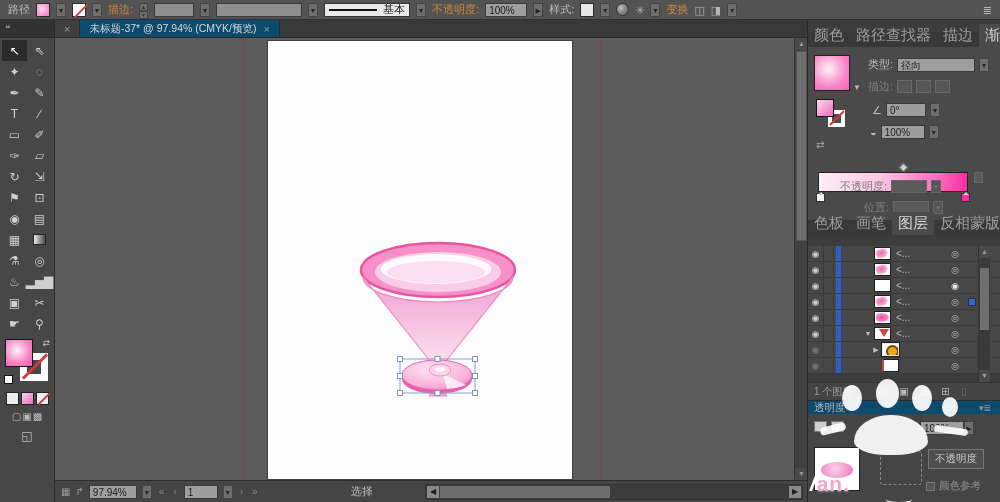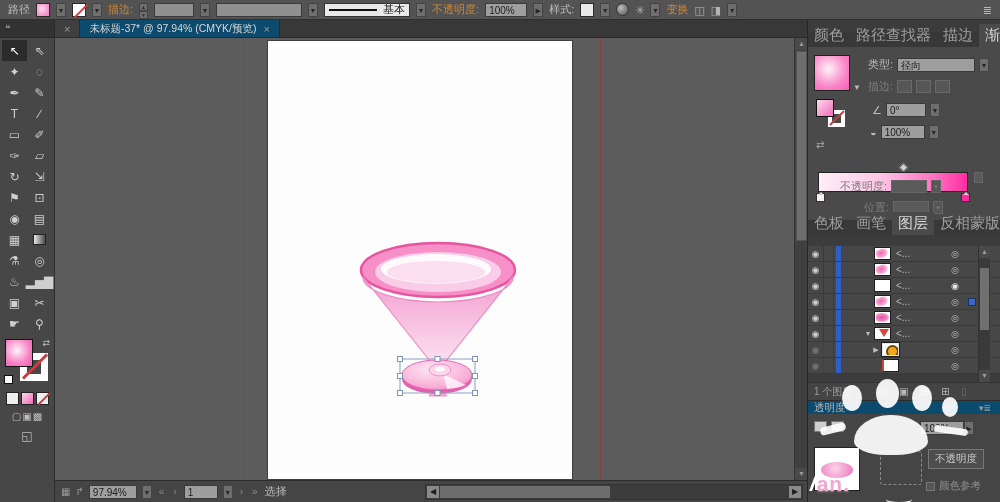--- a/index.html
+++ b/index.html
@@ -138,21 +138,21 @@
   .squig{position:absolute;background:rgba(255,255,255,.9);border-radius:4px;}
   #wm-text{position:absolute;left:2px;top:68px;z-index:10;pointer-events:none;font-weight:bold;}
   #wm-slash{color:#fff;font-size:24px;font-style:italic;}
   #wm-an{color:#f2a7d0;font-size:21px;text-shadow:0 0 3px #fff,0 0 1px #fff;letter-spacing:1px;}
   #wm-arc{position:absolute;left:78px;top:92px;width:26px;height:12px;border-bottom:3px solid rgba(255,255,255,.85);border-radius:0 0 50% 50%;z-index:10;pointer-events:none;}
 
   
   #statusbar{position:absolute;left:55px;top:480px;width:752px;height:22px;background:#454545;border-top:1px solid #2c2c2c;display:flex;align-items:center;padding:0 6px;gap:5px;}
   .sb-icon{color:#9a9a9a;font-size:10px;}
   .navbtn{color:#8b8b8b;font-size:10px;padding:0 2px;}
-  #sb-status{color:#bdbdbd;}
+  #sb-status{color:#bdbdbd;margin-left:86px;}
   #hscroll{position:absolute;left:370px;top:3px;width:378px;height:16px;background:#3c3c3c;border:1px solid #333;}
   #hthumb{position:absolute;left:14px;top:1px;width:170px;height:12px;background:#6d6d6d;}
   #hscroll .la{position:absolute;left:1px;top:1px;}
   #hscroll .ra{position:absolute;right:1px;top:1px;}
   .harrow{color:#1e1e1e;font-size:8px;background:#8a8a8a;width:12px;height:12px;line-height:12px;text-align:center;display:inline-block;}
 </style>
 </head>
 <body>
 
 <div id="app">

